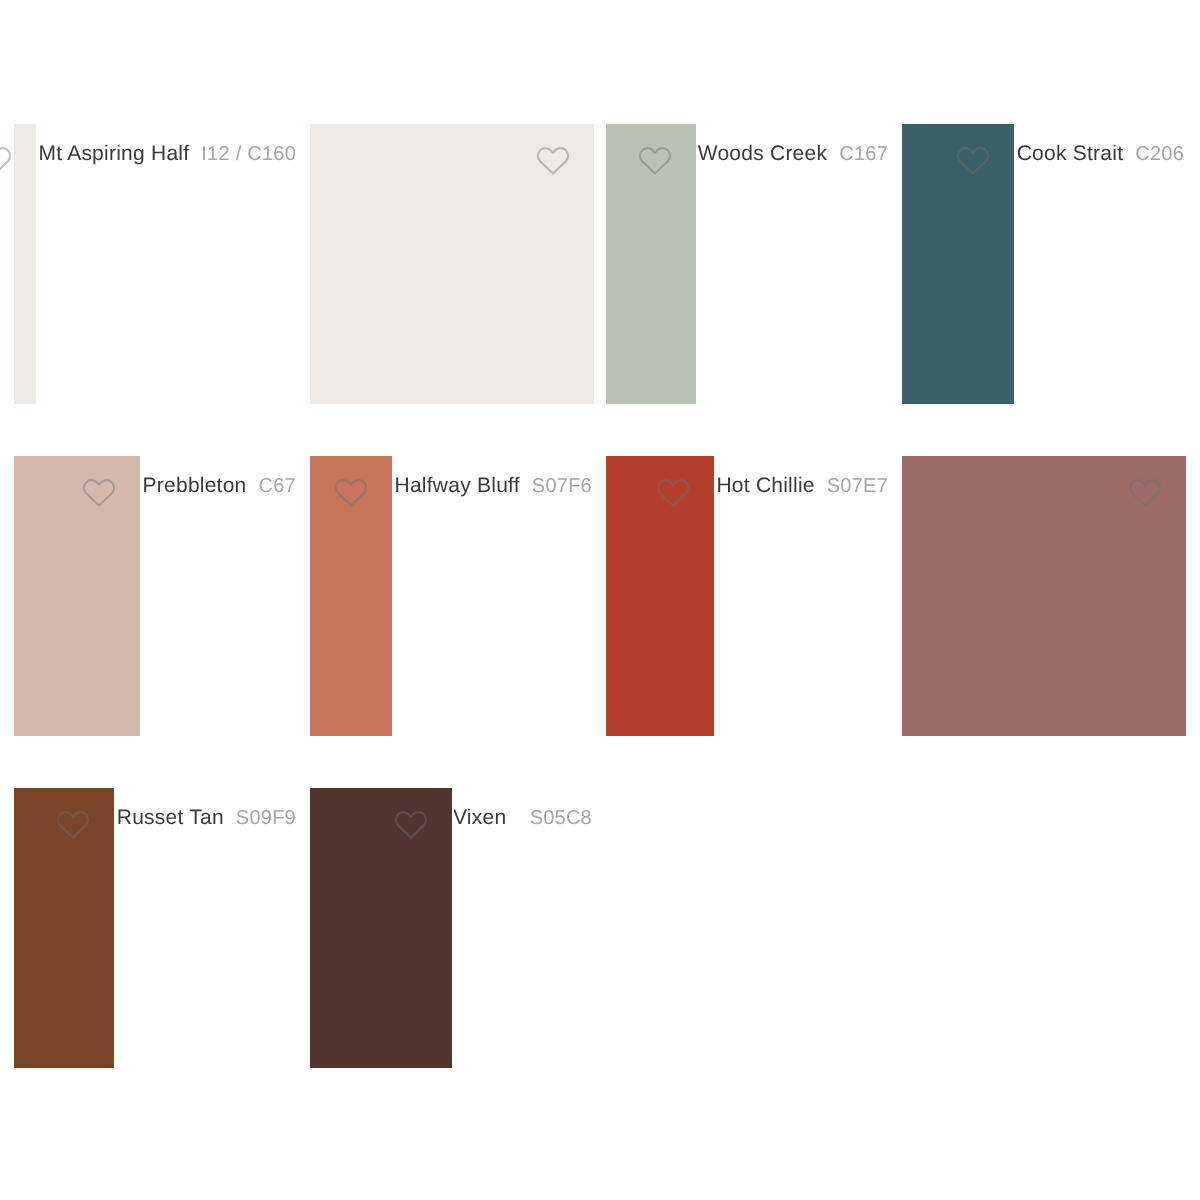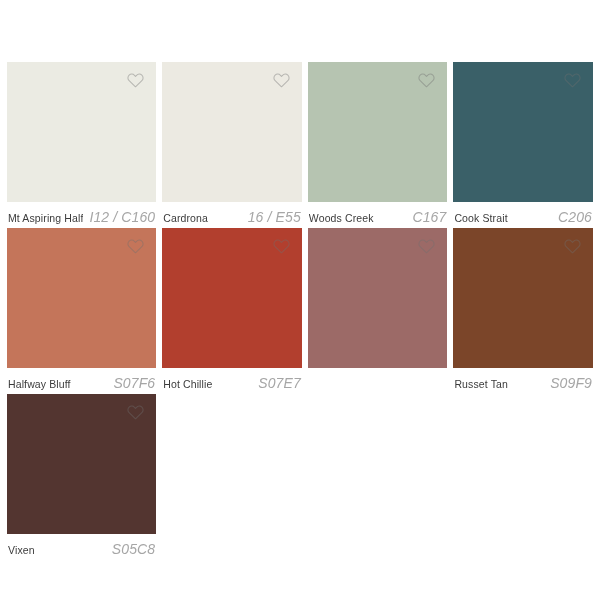--- a/index.html
+++ b/index.html
@@ -25,21 +25,20 @@
     display: grid;
     grid-template-columns: repeat(4, 1fr);
     grid-template-rows: repeat(3, 166px);
     column-gap: 6px;
     row-gap: 0px;
     align-content: start;
   }
 
   .swatch-card {
     display: flex;
-    flex-direction: column;
     width: 100%;
   }
 
   .swatch-chip {
     position: relative;
     width: 100%;
     height: 140px;
     display: block;
   }
 
@@ -66,28 +65,27 @@
     font-size: 10.5px;
     line-height: 13px;
     color: #3b3b3b;
     letter-spacing: 0.12px;
     white-space: nowrap;
     overflow: hidden;
     text-overflow: ellipsis;
   }
 
   .swatch-code {
-    font-size: 14px;
+    font-size: 10px;
     line-height: 13px;
     color: #a6a6a6;
     letter-spacing: 0.12px;
     white-space: nowrap;
     padding-left: 6px;
     flex: 0 0 auto;
-    font-style: italic;
   }
 </style>
 </head>
 <body style="background-color: rgb(255, 255, 255);">
 
 <div id="swatch-grid">
     <div class="swatch-card">
       <div class="swatch-chip" style="background-color: rgb(235, 235, 227);">
         <span class="fav-icon">
           <svg viewBox="0 0 20 20" xmlns="http://www.w3.org/2000/svg">
@@ -101,24 +99,20 @@
       </div>
     </div>
     <div class="swatch-card">
       <div class="swatch-chip" style="background-color: rgb(236, 234, 226);">
         <span class="fav-icon">
           <svg viewBox="0 0 20 20" xmlns="http://www.w3.org/2000/svg">
             <path d="M10 16.6 L3.3 10.2 C1.6 8.6 1.6 5.9 3.3 4.3 C4.9 2.8 7.4 2.9 8.9 4.5 L10 5.7 L11.1 4.5 C12.6 2.9 15.1 2.8 16.7 4.3 C18.4 5.9 18.4 8.6 16.7 10.2 Z" fill="none" stroke="#6f6f6f" stroke-width="1.1" stroke-linecap="round" stroke-linejoin="round"></path>
           </svg>
         </span>
       </div>
-      <div class="swatch-meta">
-        <span class="swatch-name">Cardrona</span>
-        <span class="swatch-code">16 / E55</span>
-      </div>
     </div>
     <div class="swatch-card">
       <div class="swatch-chip" style="background-color: rgb(182, 196, 177);">
         <span class="fav-icon">
           <svg viewBox="0 0 20 20" xmlns="http://www.w3.org/2000/svg">
             <path d="M10 16.6 L3.3 10.2 C1.6 8.6 1.6 5.9 3.3 4.3 C4.9 2.8 7.4 2.9 8.9 4.5 L10 5.7 L11.1 4.5 C12.6 2.9 15.1 2.8 16.7 4.3 C18.4 5.9 18.4 8.6 16.7 10.2 Z" fill="none" stroke="#6f6f6f" stroke-width="1.1" stroke-linecap="round" stroke-linejoin="round"></path>
           </svg>
         </span>
       </div>
       <div class="swatch-meta">
@@ -133,20 +127,33 @@
             <path d="M10 16.6 L3.3 10.2 C1.6 8.6 1.6 5.9 3.3 4.3 C4.9 2.8 7.4 2.9 8.9 4.5 L10 5.7 L11.1 4.5 C12.6 2.9 15.1 2.8 16.7 4.3 C18.4 5.9 18.4 8.6 16.7 10.2 Z" fill="none" stroke="#6f6f6f" stroke-width="1.1" stroke-linecap="round" stroke-linejoin="round"></path>
           </svg>
         </span>
       </div>
       <div class="swatch-meta">
         <span class="swatch-name">Cook Strait</span>
         <span class="swatch-code">C206</span>
       </div>
     </div>
     <div class="swatch-card">
+      <div class="swatch-chip" style="background-color: rgb(212, 184, 172);">
+        <span class="fav-icon">
+          <svg viewBox="0 0 20 20" xmlns="http://www.w3.org/2000/svg">
+            <path d="M10 16.6 L3.3 10.2 C1.6 8.6 1.6 5.9 3.3 4.3 C4.9 2.8 7.4 2.9 8.9 4.5 L10 5.7 L11.1 4.5 C12.6 2.9 15.1 2.8 16.7 4.3 C18.4 5.9 18.4 8.6 16.7 10.2 Z" fill="none" stroke="#6f6f6f" stroke-width="1.1" stroke-linecap="round" stroke-linejoin="round"></path>
+          </svg>
+        </span>
+      </div>
+      <div class="swatch-meta">
+        <span class="swatch-name">Prebbleton</span>
+        <span class="swatch-code">C67</span>
+      </div>
+    </div>
+    <div class="swatch-card">
       <div class="swatch-chip" style="background-color: rgb(196, 117, 90);">
         <span class="fav-icon">
           <svg viewBox="0 0 20 20" xmlns="http://www.w3.org/2000/svg">
             <path d="M10 16.6 L3.3 10.2 C1.6 8.6 1.6 5.9 3.3 4.3 C4.9 2.8 7.4 2.9 8.9 4.5 L10 5.7 L11.1 4.5 C12.6 2.9 15.1 2.8 16.7 4.3 C18.4 5.9 18.4 8.6 16.7 10.2 Z" fill="none" stroke="#6f6f6f" stroke-width="1.1" stroke-linecap="round" stroke-linejoin="round"></path>
           </svg>
         </span>
       </div>
       <div class="swatch-meta">
         <span class="swatch-name">Halfway Bluff</span>
         <span class="swatch-code">S07F6</span>

